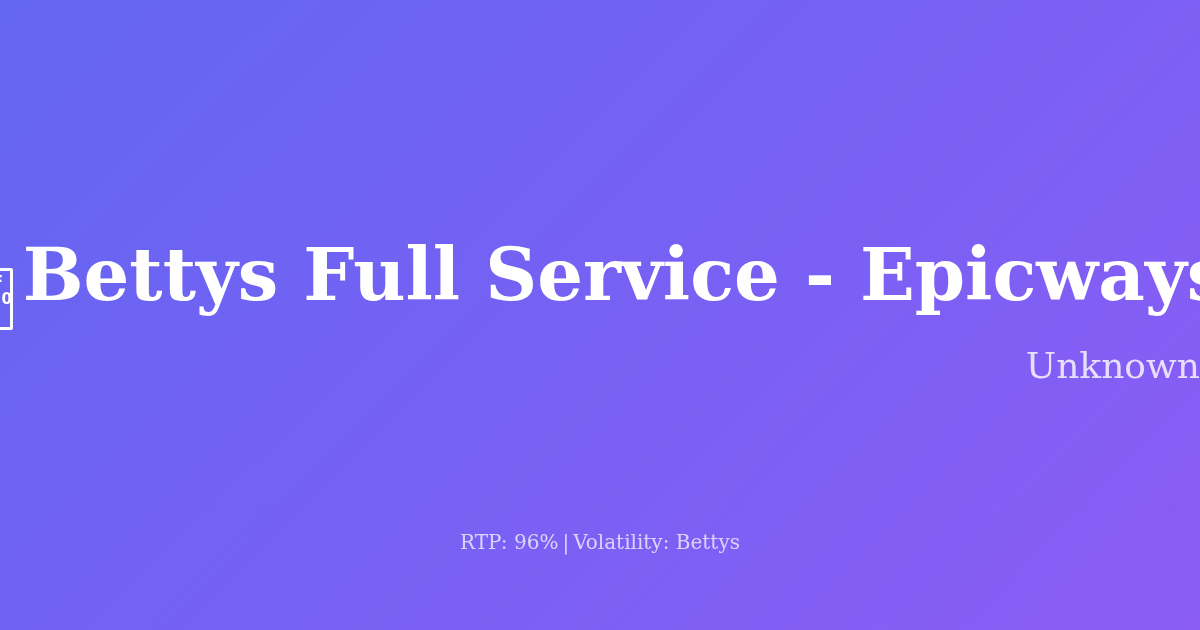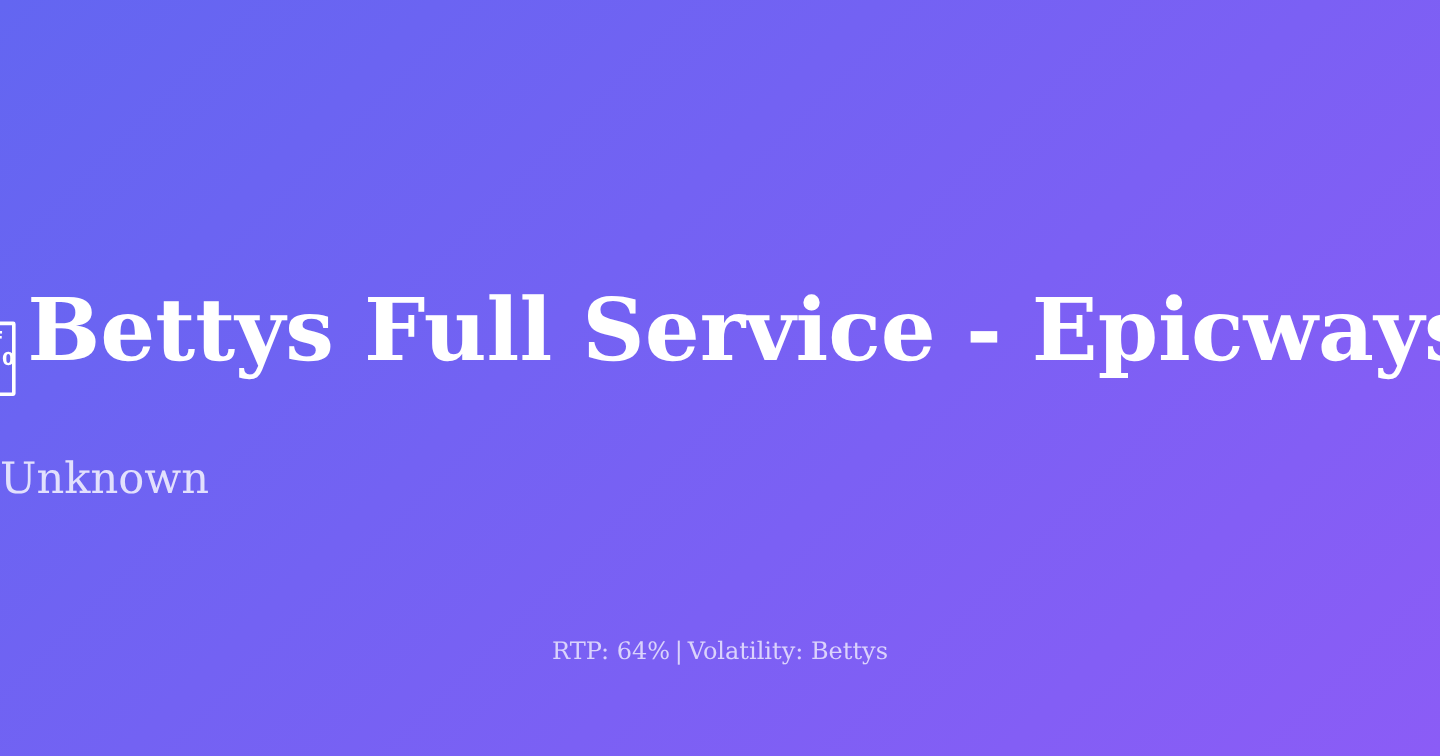--- a/index.html
+++ b/index.html
@@ -87,25 +87,25 @@
 
   .tofu-row {
     display: block;
     height: 17px;
     white-space: nowrap;
   }
 
   
   .og-subtitle {
     position: absolute;
-    top: 376px;
+    top: 342px;
     left: 0;
     width: 100%;
     margin: 0;
-    text-align: left;
+    text-align: right;
     white-space: nowrap;
     font-family: "DejaVu Serif", "Liberation Serif", serif;
     font-weight: 400;
     font-size: 36px;
     line-height: 48px;
     color: rgba(255, 255, 255, 0.80);
   }
 
   
   .og-meta {
@@ -131,15 +131,15 @@
 <body>
 
 <div class="og-card">
 
   <div class="title-row">
     <h1 class="og-title"><span class="title-emoji"><span class="tofu"><span class="tofu-row">1F</span><span class="tofu-row">3B0</span></span></span><span>Bettys Full Service - Epicways</span></h1>
   </div>
 
   <p class="og-subtitle">Unknown</p>
 
-  <p class="og-meta"><span>RTP:</span>&nbsp;<span>64%</span><span class="meta-sep">|</span><span>Volatility:</span>&nbsp;<span>Bettys</span></p>
+  <p class="og-meta"><span>RTP:</span>&nbsp;<span>96%</span><span class="meta-sep">|</span><span>Volatility:</span>&nbsp;<span>Bettys</span></p>
 
 </div>
 
 </body></html>

